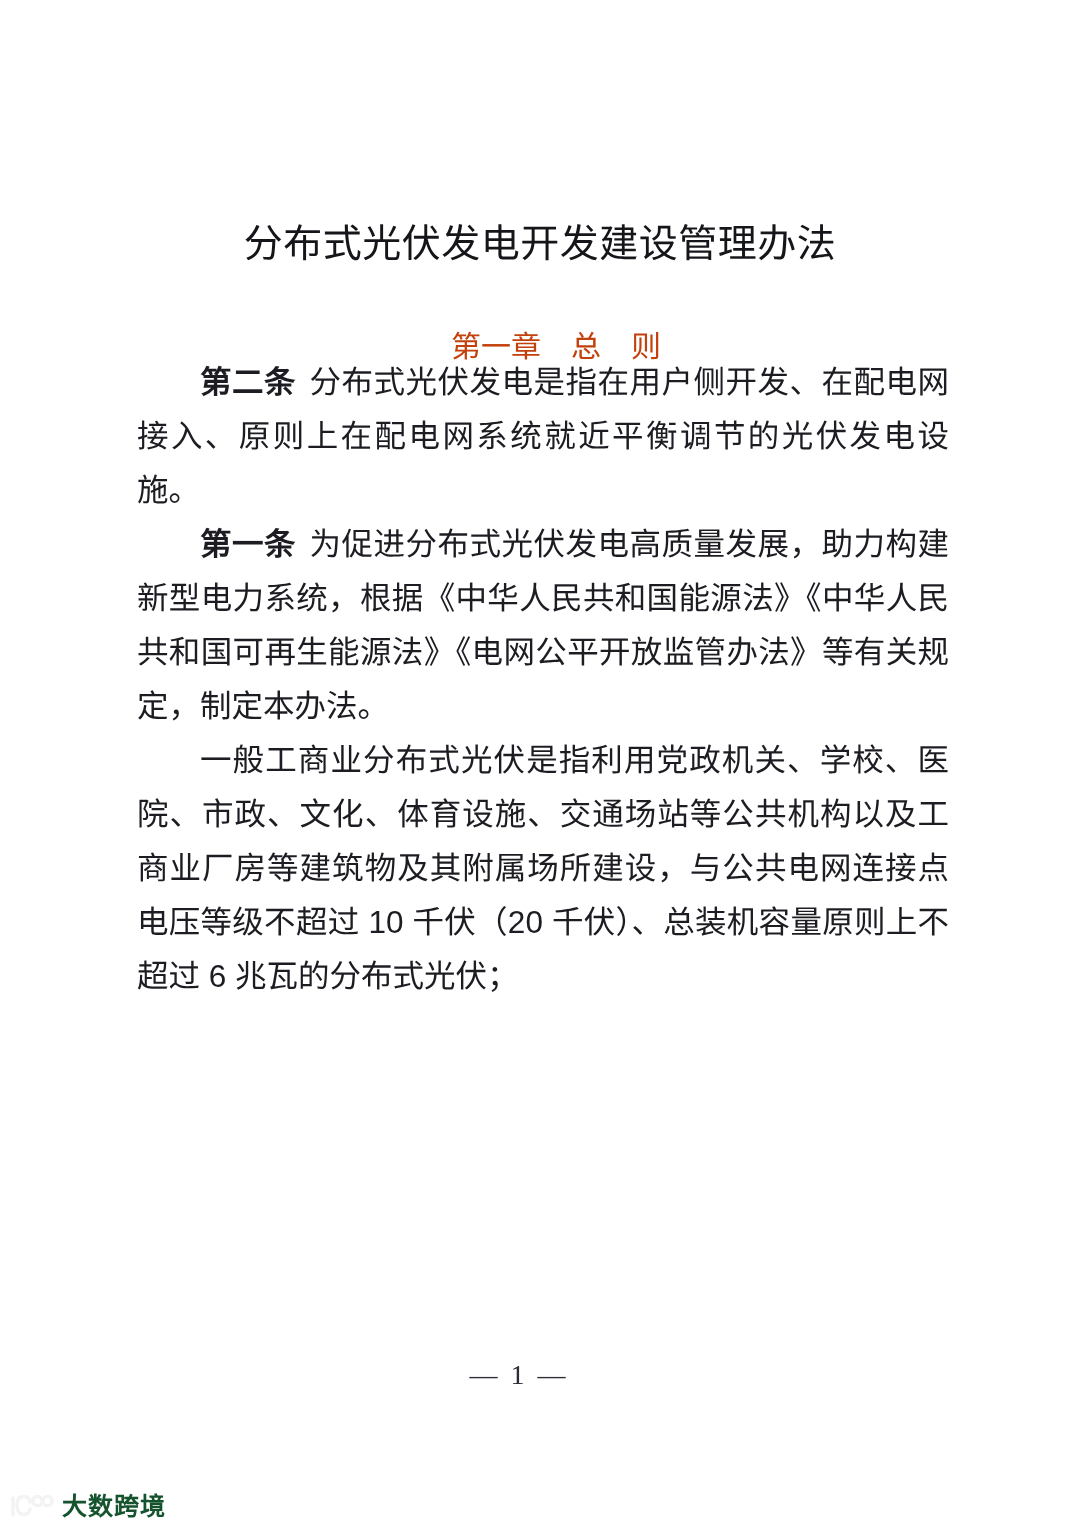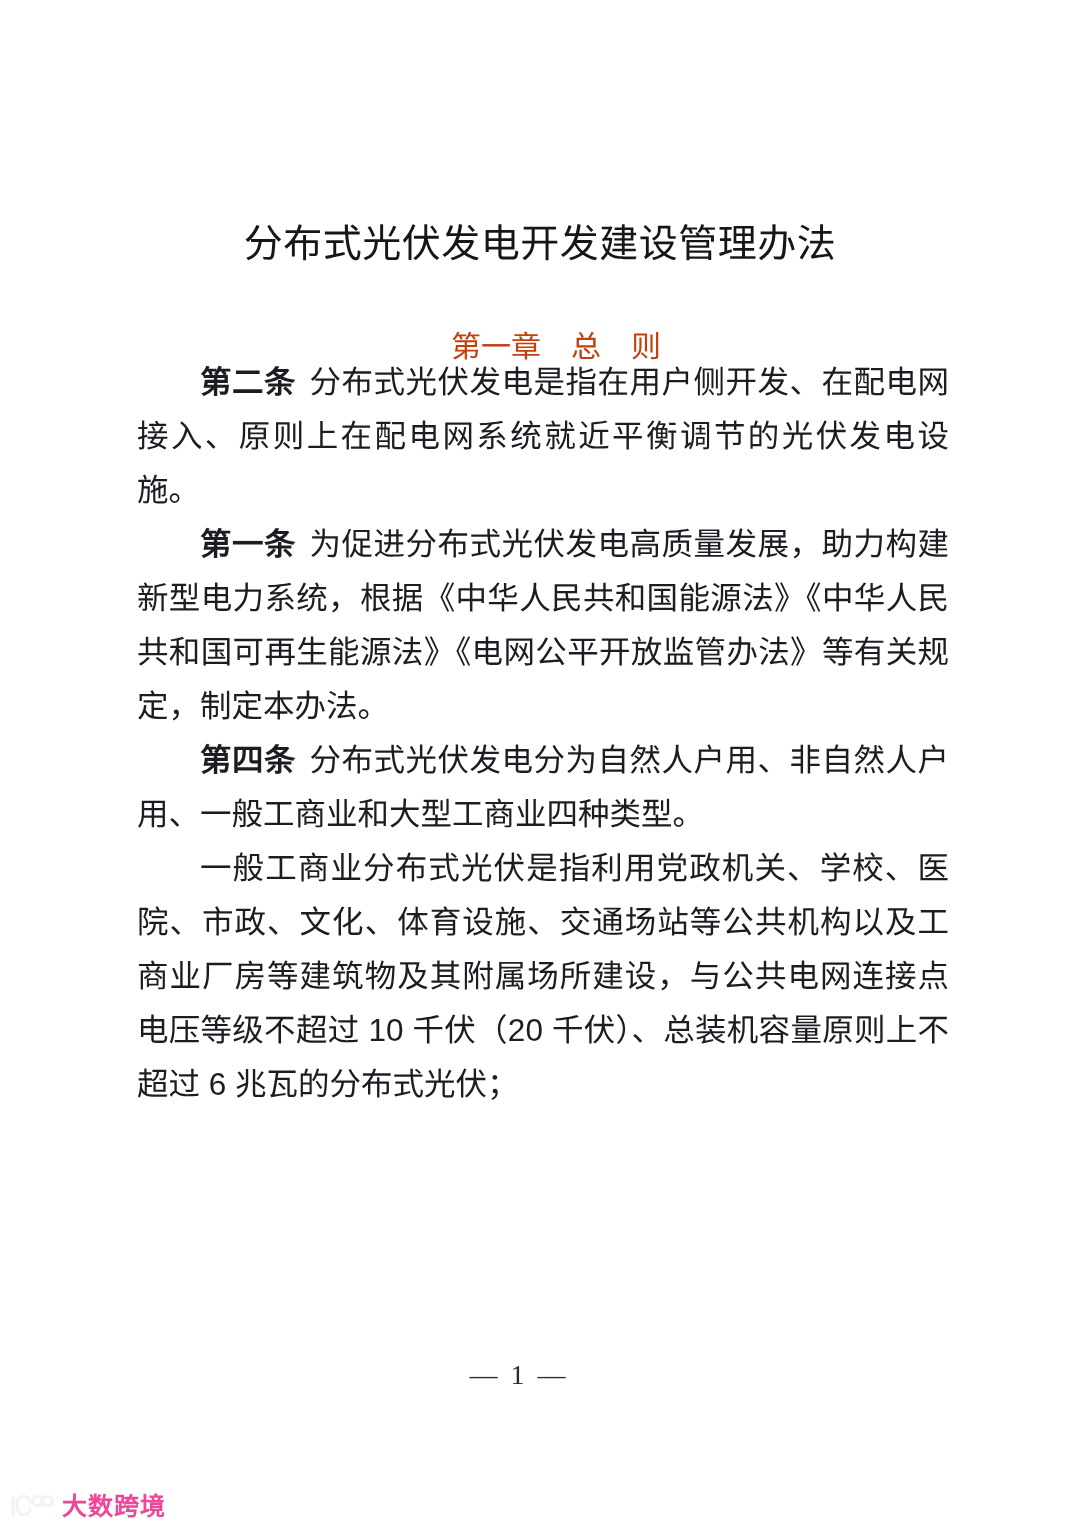--- a/index.html
+++ b/index.html
@@ -108,21 +108,21 @@
   }
   .watermark .wm-logo {
     width: 46px;
     height: 30px;
     display: block;
   }
   .watermark .wm-text {
     font-size: 25px;
     line-height: 30px;
     font-weight: bold;
-    color: #ec4899;
+    color: #14532d;
     letter-spacing: 1px;
     text-shadow:
        1px 0 0 #fbfbfb, -1px 0 0 #fbfbfb,
        0 1px 0 #fbfbfb, 0 -1px 0 #fbfbfb;
     white-space: nowrap;
   }
 </style>
 </head>
 <body>
 
@@ -132,21 +132,20 @@
 
   <h2 class="chapter-heading">第一章　总　则</h2>
 
   <div class="body-col">
 
     <p class="para indent"><span class="article-no">第二条</span><span class="gap"></span><span>分布式光伏发电是指在用户侧开发、在配电网接入、原则上在配电网系统就近平衡调节的光伏发电设施。</span></p>
 
     <p class="para indent"><span class="article-no">第一条</span><span class="gap"></span><span>为促进分布式光伏发电高质量发展，助力构建新型电力系统，根据《中华人民共和国能源法》《中华人民共和国可再生能源法》《电网公平开放监管办法》等有关规定，制定本办法。</span></p>
 
 
-    <p class="para indent"><span class="article-no">第四条</span><span class="gap"></span><span>分布式光伏发电分为自然人户用、非自然人户用、一般工商业和大型工商业四种类型。</span></p>
 
 
 
     <p class="para indent">一般工商业分布式光伏是指利用党政机关、学校、医院、市政、文化、体育设施、交通场站等公共机构以及工商业厂房等建筑物及其附属场所建设，与公共电网连接点电压等级不超过 10 千伏（20 千伏）、总装机容量原则上不超过 6 兆瓦的分布式光伏；</p>
 
   </div>
 
   <div class="page-number">— 1 —</div>
 
   <div class="watermark">

